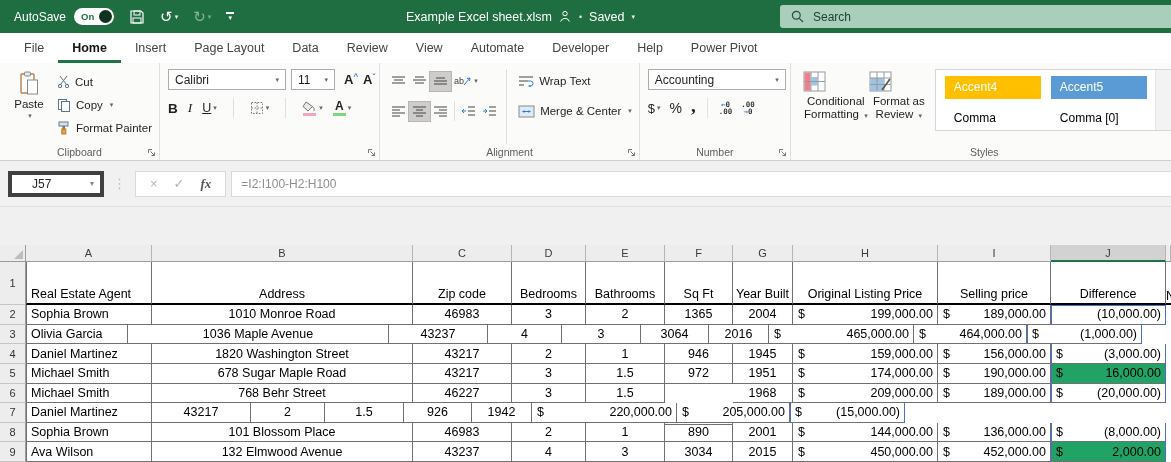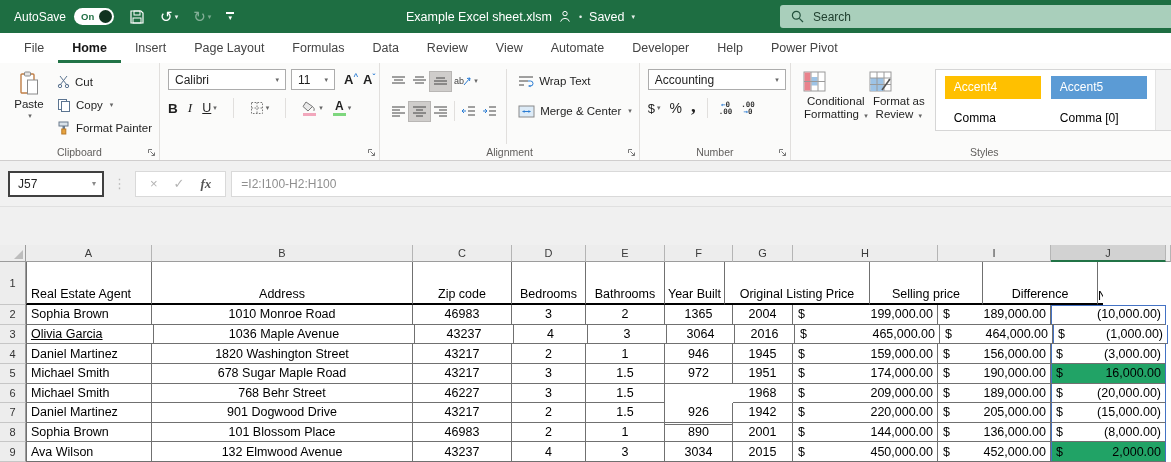--- a/index.html
+++ b/index.html
@@ -87,22 +87,22 @@
   .bigbtn svg{margin-bottom:3px;}
   .gallery{position:relative;flex:1;margin:0 0 4px 6px;background:#fff;border:1px solid #D6D6D6;
     height:62px;overflow:hidden;}
   .gal-grid{display:grid;grid-template-columns:96px 96px;column-gap:10px;row-gap:8px;padding:6px 26px 6px 9px;}
   .chip{height:23px;line-height:23px;padding-left:9px;font-size:12px;cursor:pointer;white-space:nowrap;}
   .gal-scroll{position:absolute;right:0;top:0;bottom:0;width:18px;background:#F3F3F3;border-left:1px solid #E4E4E4;}
 
   
   .formula-row{height:46px;background:#F1F1F1;display:flex;align-items:center;padding:0 0 0 8px;
     border-bottom:1px solid #E0E0E0;}
-  .name-box{width:96px;height:26px;background:#fff;border:2px solid #404040;display:flex;align-items:center;
-    padding-left:8px;font-size:12px;color:#262626;position:relative;cursor:pointer;}
+  .name-box{width:96px;height:26px;background:#fff;border:4px solid #404040;display:flex;align-items:center;
+    padding-left:20px;font-size:12px;color:#262626;position:relative;cursor:pointer;}
   .nb-chev{position:absolute;right:6px;color:#8a8a8a;font-size:8px;}
   .dots{color:#b9b9b9;margin:0 9px;font-size:13px;}
   .fx-box{height:26px;background:#fff;border:1px solid #D9D9D9;display:flex;align-items:center;
     gap:16px;padding:0 14px;}
   .fxb{color:#B3B3B3;font-size:13px;cursor:pointer;}
   .fxlbl{font-family:"Liberation Serif",serif;font-style:italic;font-weight:700;color:#555;font-size:13px;cursor:pointer;}
   .formula-input{flex:1;height:26px;background:#fff;border:1px solid #D9D9D9;border-right:none;margin-left:5px;
     display:flex;align-items:center;padding-left:9px;font-size:12px;color:#8f8f8f;cursor:text;}
 
   .gapstrip{height:38px;background:#F0F0F0;}
@@ -179,21 +179,20 @@
       </svg>
     <span>Search</span>
   </div>
 </div>
 
 <div class="tabrow">
     <div class="tab">File</div>
     <div class="tab active">Home</div>
     <div class="tab">Insert</div>
     <div class="tab">Page Layout</div>
-    <div class="tab">Formulas</div>
     <div class="tab">Data</div>
     <div class="tab">Review</div>
     <div class="tab">View</div>
     <div class="tab">Automate</div>
     <div class="tab">Developer</div>
     <div class="tab">Help</div>
     <div class="tab">Power Pivot</div>
   </div>
 
 <div class="ribbon">
@@ -486,20 +485,21 @@
       <div class="ch sel" style="width: 115px;">J</div>
       <div class="ch" style="width: 5px;"></div>
     </div>
     <div class="grow" style="height: 43px;">
       <div class="rn">1</div>
       <div class="hcell colA hleft" style="width: 126px;">Real Estate Agent</div>
       <div class="hcell" style="width: 261px;">Address</div>
       <div class="hcell" style="width: 99px;">Zip code</div>
       <div class="hcell" style="width: 74px;">Bedrooms</div>
       <div class="hcell" style="width: 79px;">Bathrooms</div>
+      <div class="hcell" style="width: 68px;">Sq Ft</div>
       <div class="hcell" style="width: 60px;">Year Built</div>
       <div class="hcell" style="width: 145px;">Original Listing Price</div>
       <div class="hcell" style="width: 113px;">Selling price</div>
       <div class="hcell" style="width: 115px;">Difference</div>
       <div class="kpartial">N</div>
     </div>
     <div class="grow" style="height: 19.625px;">
       <div class="rn">2</div>
       <div class="cell left colA" style="width: 126px;">Sophia Brown</div>
       <div class="cell center" style="width: 261px;">1010 Monroe Road</div>
@@ -516,21 +516,21 @@
         <span>$</span>
         <span>189,000.00</span>
       </div>
       <div class="cell acc spill spill-top" style="width: 115px;">
         <span></span>
         <span>(10,000.00)</span>
       </div>
     </div>
     <div class="grow" style="height: 19.625px;">
       <div class="rn">3</div>
-      <div class="cell left colA" style="width: 128px; text-decoration: underline;">Olivia Garcia</div>
+      <div class="cell left colA" style="width: 102px;">Olivia Garcia</div>
       <div class="cell center" style="width: 261px;">1036 Maple Avenue</div>
       <div class="cell center" style="width: 99px;">43237</div>
       <div class="cell center" style="width: 74px;">4</div>
       <div class="cell center" style="width: 79px;">3</div>
       <div class="cell center" style="width: 68px;">3064</div>
       <div class="cell center" style="width: 60px;">2016</div>
       <div class="cell acc" style="width: 145px;">
         <span>$</span>
         <span>465,000.00</span>
       </div>
@@ -605,21 +605,20 @@
         <span>189,000.00</span>
       </div>
       <div class="cell acc spill" style="width: 115px;">
         <span>$</span>
         <span>(20,000.00)</span>
       </div>
     </div>
     <div class="grow" style="height: 19.625px;">
       <div class="rn">7</div>
       <div class="cell left colA" style="width: 126px;">Daniel Martinez</div>
-      <div class="cell center" style="width: 261px;">901 Dogwood Drive</div>
       <div class="cell center" style="width: 99px;">43217</div>
       <div class="cell center" style="width: 74px;">2</div>
       <div class="cell center" style="width: 79px;">1.5</div>
       <div class="cell center" style="width: 68px;">926</div>
       <div class="cell center" style="width: 60px;">1942</div>
       <div class="cell acc" style="width: 145px;">
         <span>$</span>
         <span>220,000.00</span>
       </div>
       <div class="cell acc" style="width: 113px;">

